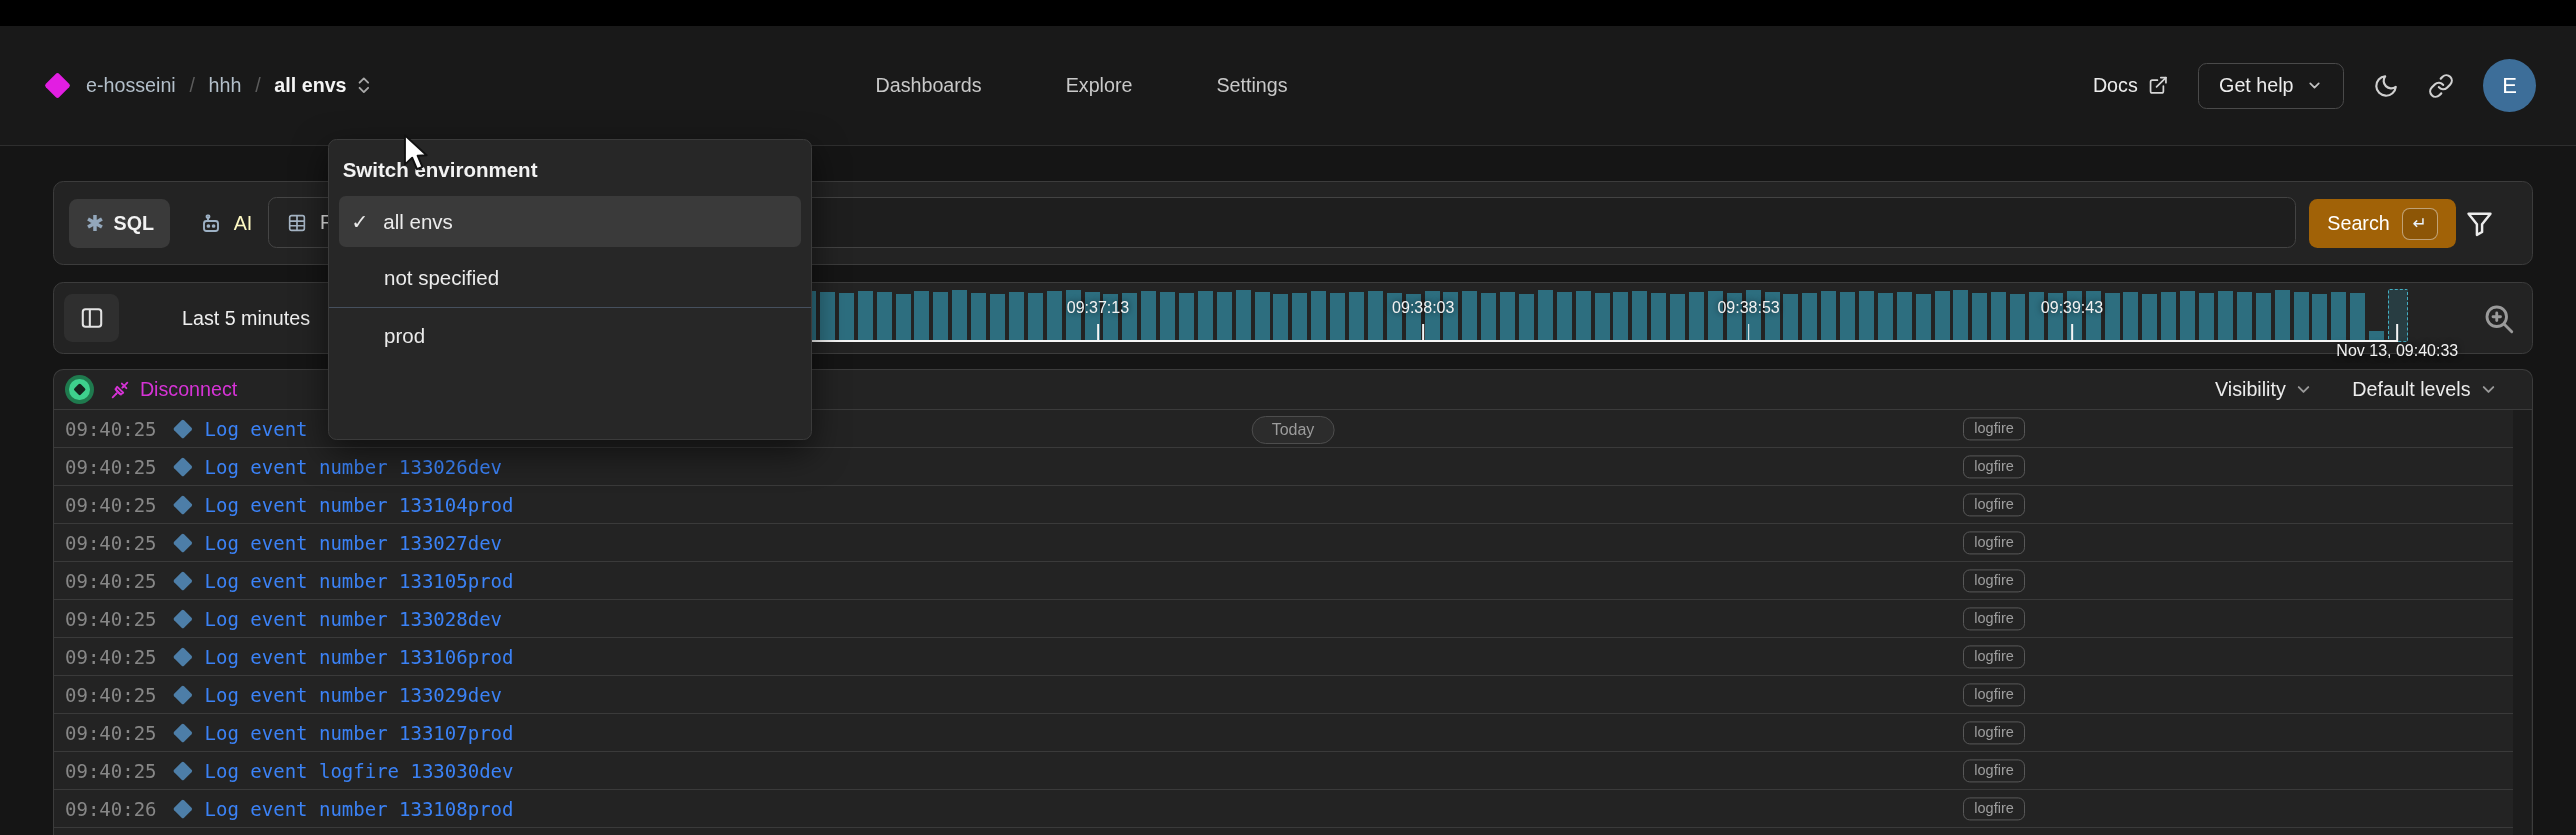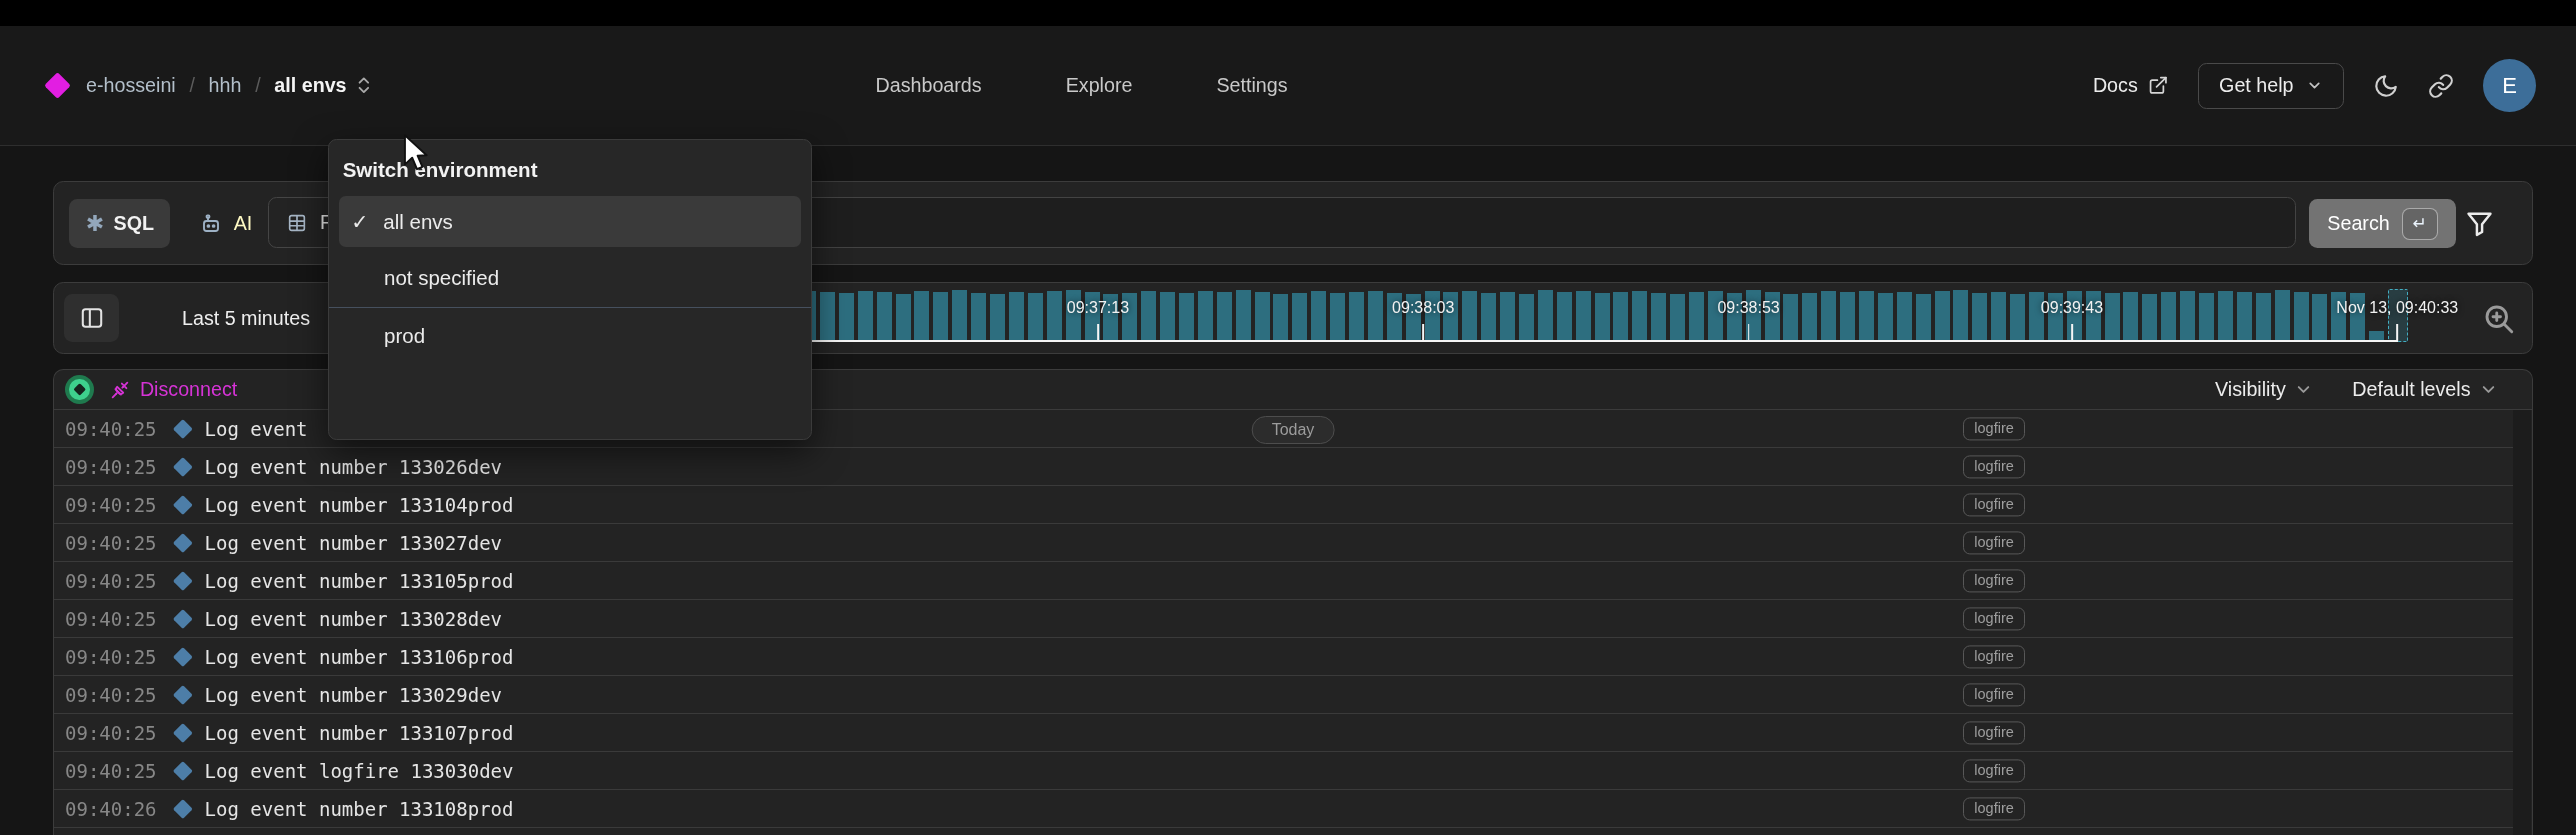--- a/index.html
+++ b/index.html
@@ -47,21 +47,21 @@
   .sql-btn { position:absolute; left:15.4px; top:17px; width:101px; height:49px; background:#3a3a3a; border-radius:8.5px;
     display:flex; align-items:center; justify-content:center; gap:9.4px; font-size:19.7px; font-weight:600; color:#f2f2f2; cursor:pointer; }
   .sql-star { color:#93a7bb; font-size:22px; font-weight:400; }
   .ai-btn { position:absolute; left:130px; top:17px; height:49px; padding:0 15.4px; display:flex; align-items:center; gap:10.3px;
     font-size:19.7px; color:#fef9c3; border-radius:8.5px; cursor:pointer; }
   .fields-btn { position:absolute; left:214px; top:15.4px; width:145px; height:51px; border:0.9px solid #454545; border-radius:8.5px;
     display:flex; align-items:center; gap:12px; padding:0 17px; font-size:19.7px; color:#e6e6e6; cursor:pointer; overflow:hidden; white-space:nowrap; }
   .query-input { position:absolute; left:386px; top:15.4px; width:1856px; height:51px; background:#1e1e1e;
     border:0.9px solid #434343; border-radius:8.5px; color:#ececec; font-size:19px; padding:0 19px; outline:none;
     font-family:"DejaVu Sans Mono", monospace; }
-  .search-btn { position:absolute; left:2255px; top:17px; width:147px; height:49px; background:#737373; border-radius:8.5px;
+  .search-btn { position:absolute; left:2255px; top:17px; width:147px; height:49px; background:#a16207; border-radius:8.5px;
     display:flex; align-items:center; justify-content:center; gap:12px; font-size:19.7px; color:#fff; cursor:pointer; }
   .kbd-enter { width:36px; height:32px; border:1.7px solid rgba(255,255,255,0.45); background:rgba(0,0,0,0.12);
     border-radius:7.7px; display:flex; align-items:center; justify-content:center; font-size:17px; color:#eaf3fc; }
   .filter-ic { position:absolute; left:2410px; top:26px; cursor:pointer; }
 
   
   .toggle-btn { position:absolute; left:10.3px; top:11px; width:55px; height:48px; background:#2f2f2f; border-radius:8.5px;
     display:flex; align-items:center; justify-content:center; cursor:pointer; }
   .range-label { position:absolute; left:128px; top:0; height:100%; display:flex; align-items:center; gap:10.3px;
     font-size:19.7px; color:#efefef; cursor:pointer; }
@@ -84,21 +84,21 @@
   .rec-ic .hole { width:9.4px; height:9.4px; background:#16241e; transform:rotate(45deg); border-radius:1.7px; }
   .disconnect { display:flex; align-items:center; gap:8.5px; margin-left:15.4px; color:#d633d6; font-size:19.7px; font-weight:500; cursor:pointer; }
   .lh-right { margin-left:auto; display:flex; align-items:center; gap:39px; padding-right:34px; }
   .lh-menu { display:flex; align-items:center; gap:8.5px; font-size:19.7px; color:#ececec; cursor:pointer; }
 
   .rows { position:absolute; left:0; top:40px; right:19px; }
   .log-row { position:relative; height:38px; border-bottom:0.9px solid #3a3a3a; display:flex; align-items:center;
     font-family:"DejaVu Sans Mono", monospace; font-size:19px; cursor:pointer; }
   .log-row .t { margin-left:11px; color:#878787; }
   .log-row .dia { width:13.7px; height:13.7px; background:#4d7ea8; transform:rotate(45deg); border-radius:1.7px; margin-left:19px; }
-  .log-row .msg { margin-left:15.4px; color:#e5e5e5; }
+  .log-row .msg { margin-left:15.4px; color:#3b82f6; }
   .log-row .tag { position:absolute; left:1909px; top:50%; transform:translateY(-50%);
     border:1.7px solid #585858; border-radius:6.8px; color:#9e9e9e; font-size:14.5px;
     font-family:"Liberation Sans", sans-serif; padding:2.6px 10.3px; }
   .scroll-gutter { position:absolute; right:0.9px; top:40px; bottom:0; width:18px; background:#1c1c1c; }
   .today-pill { position:absolute; top:46px; left:50%; transform:translateX(-50%); z-index:6;
     background:#2c2c2c; border:0.9px solid #4d4d4d; border-radius:14.5px; height:28px; padding:0 19px;
     display:flex; align-items:center; font-size:16px; color:#9c9c9c; }
 
   
   .dropdown { position:absolute; left:328px; top:139px; width:484px; height:301px; background:#272727;
@@ -323,21 +323,21 @@
         <div class="bar stub" style="height: 20%;"></div>
         <div class="bar pending"></div>
         <div class="ticklabel" style="left: 32.1%;">09:37:13</div>
         <div class="tickmark" style="left: 32.1%;"></div>
         <div class="ticklabel" style="left: 49%;">09:38:03</div>
         <div class="tickmark" style="left: 49%;"></div>
         <div class="ticklabel" style="left: 65.9%;">09:38:53</div>
         <div class="tickmark" style="left: 65.9%;"></div>
         <div class="ticklabel" style="left: 82.7%;">09:39:43</div>
         <div class="tickmark" style="left: 82.7%;"></div>
-        <div class="ticklabel" style="left: 99.6%;">Nov 13, 09:40:33</div>
+        <div class="ticklabel" style="left: 99.6%; margin-top: 43px;">Nov 13, 09:40:33</div>
         <div class="tickmark" style="left: 99.6%;"></div>
       </div>
     <div class="baseline"></div>
     <svg class="zoom-ic" width="36" height="36" viewBox="0 0 24 24" fill="none" stroke="#9a9a9a" stroke-width="1.9" stroke-linecap="round">
       <circle cx="10.5" cy="10.5" r="6.5"></circle>
         <line x1="15.5" y1="15.5" x2="20.5" y2="20.5"></line>
       <line x1="8" y1="10.5" x2="13" y2="10.5"></line>
         <line x1="10.5" y1="8" x2="10.5" y2="13"></line>
     </svg>
   </div>

